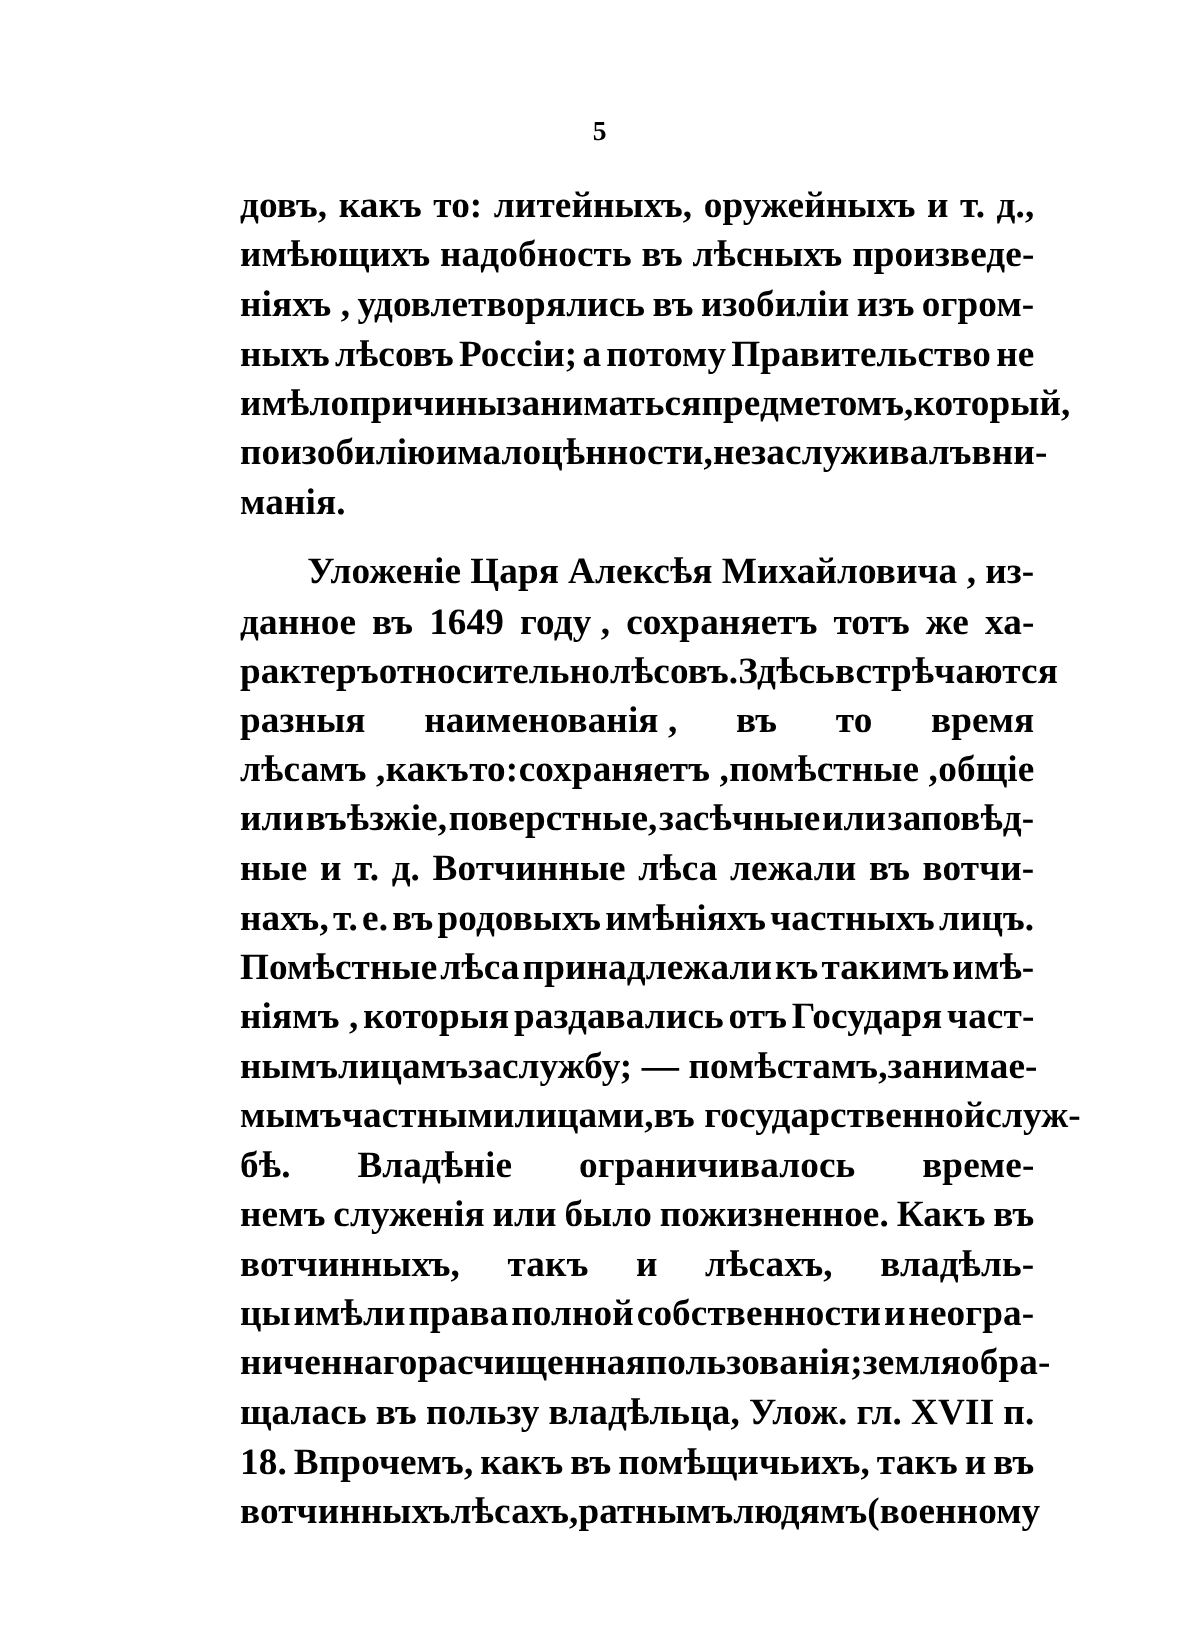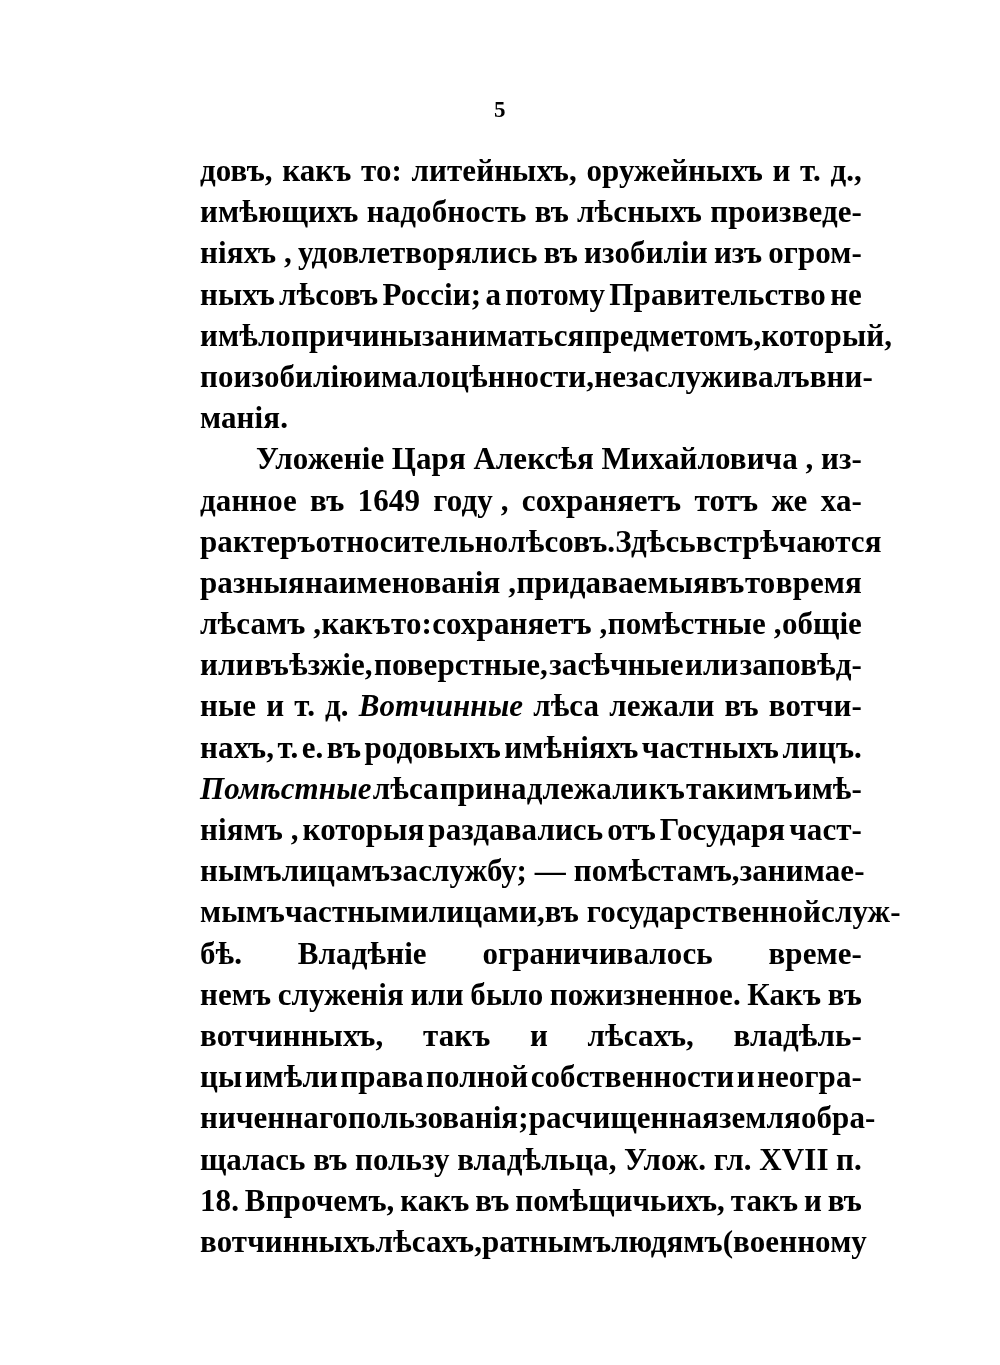--- a/index.html
+++ b/index.html
@@ -66,29 +66,29 @@
   }
 
   
   .line.flush {
     display: block;
   }
 
   
   .line.indent {
     padding-left: 56px;
+    margin-top: 17px;
   }
   .line.indent.just {
     width: 606px;
     margin-left: 56px;
     padding-left: 0;
   }
 
   .ital {
-    font-style: italic;
   }
 
   
   .textblock, .folio {
     text-rendering: optimizeLegibility;
   }
 </style>
 </head>
 <body>
 
@@ -171,21 +171,20 @@
         <div class="line just">
           <span class="w">рактеръ</span>
           <span class="w">относительно</span>
           <span class="w">лѣсовъ.</span>
           <span class="w">Здѣсь</span>
           <span class="w">встрѣчаются</span>
         </div>
         <div class="line just">
           <span class="w">разныя</span>
           <span class="w">наименованія ,</span>
-          <span class="w">придаваемыя</span>
           <span class="w">въ</span>
           <span class="w">то</span>
           <span class="w">время</span>
         </div>
         <div class="line just">
           <span class="w">лѣсамъ ,</span>
           <span class="w">какъ</span>
           <span class="w">то:</span>
           <span class="w">сохраняетъ ,</span>
           <span class="w">помѣстные ,</span>
@@ -277,22 +276,22 @@
           <span class="w">цы</span>
           <span class="w">имѣли</span>
           <span class="w">права</span>
           <span class="w">полной</span>
           <span class="w">собственности</span>
           <span class="w">и</span>
           <span class="w">неогра-</span>
         </div>
         <div class="line just">
           <span class="w">ниченнаго</span>
+          <span class="w">расчищенная</span>
           <span class="w">пользованія;</span>
-          <span class="w">расчищенная</span>
           <span class="w">земля</span>
           <span class="w">обра-</span>
         </div>
         <div class="line just">
           <span class="w">щалась</span>
           <span class="w">въ</span>
           <span class="w">пользу</span>
           <span class="w">владѣльца,</span>
           <span class="w">Улож.</span>
           <span class="w">гл.</span>

